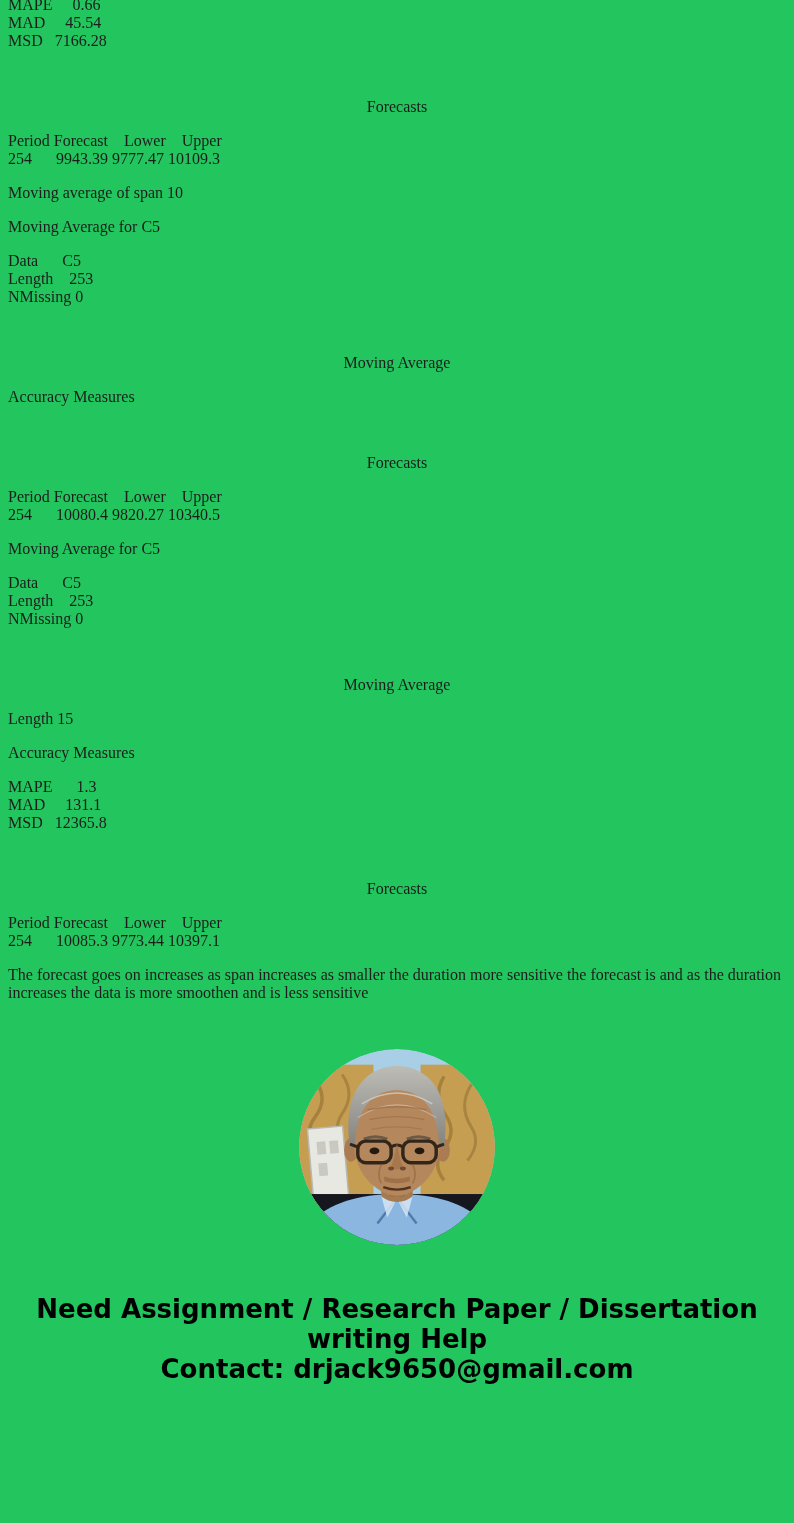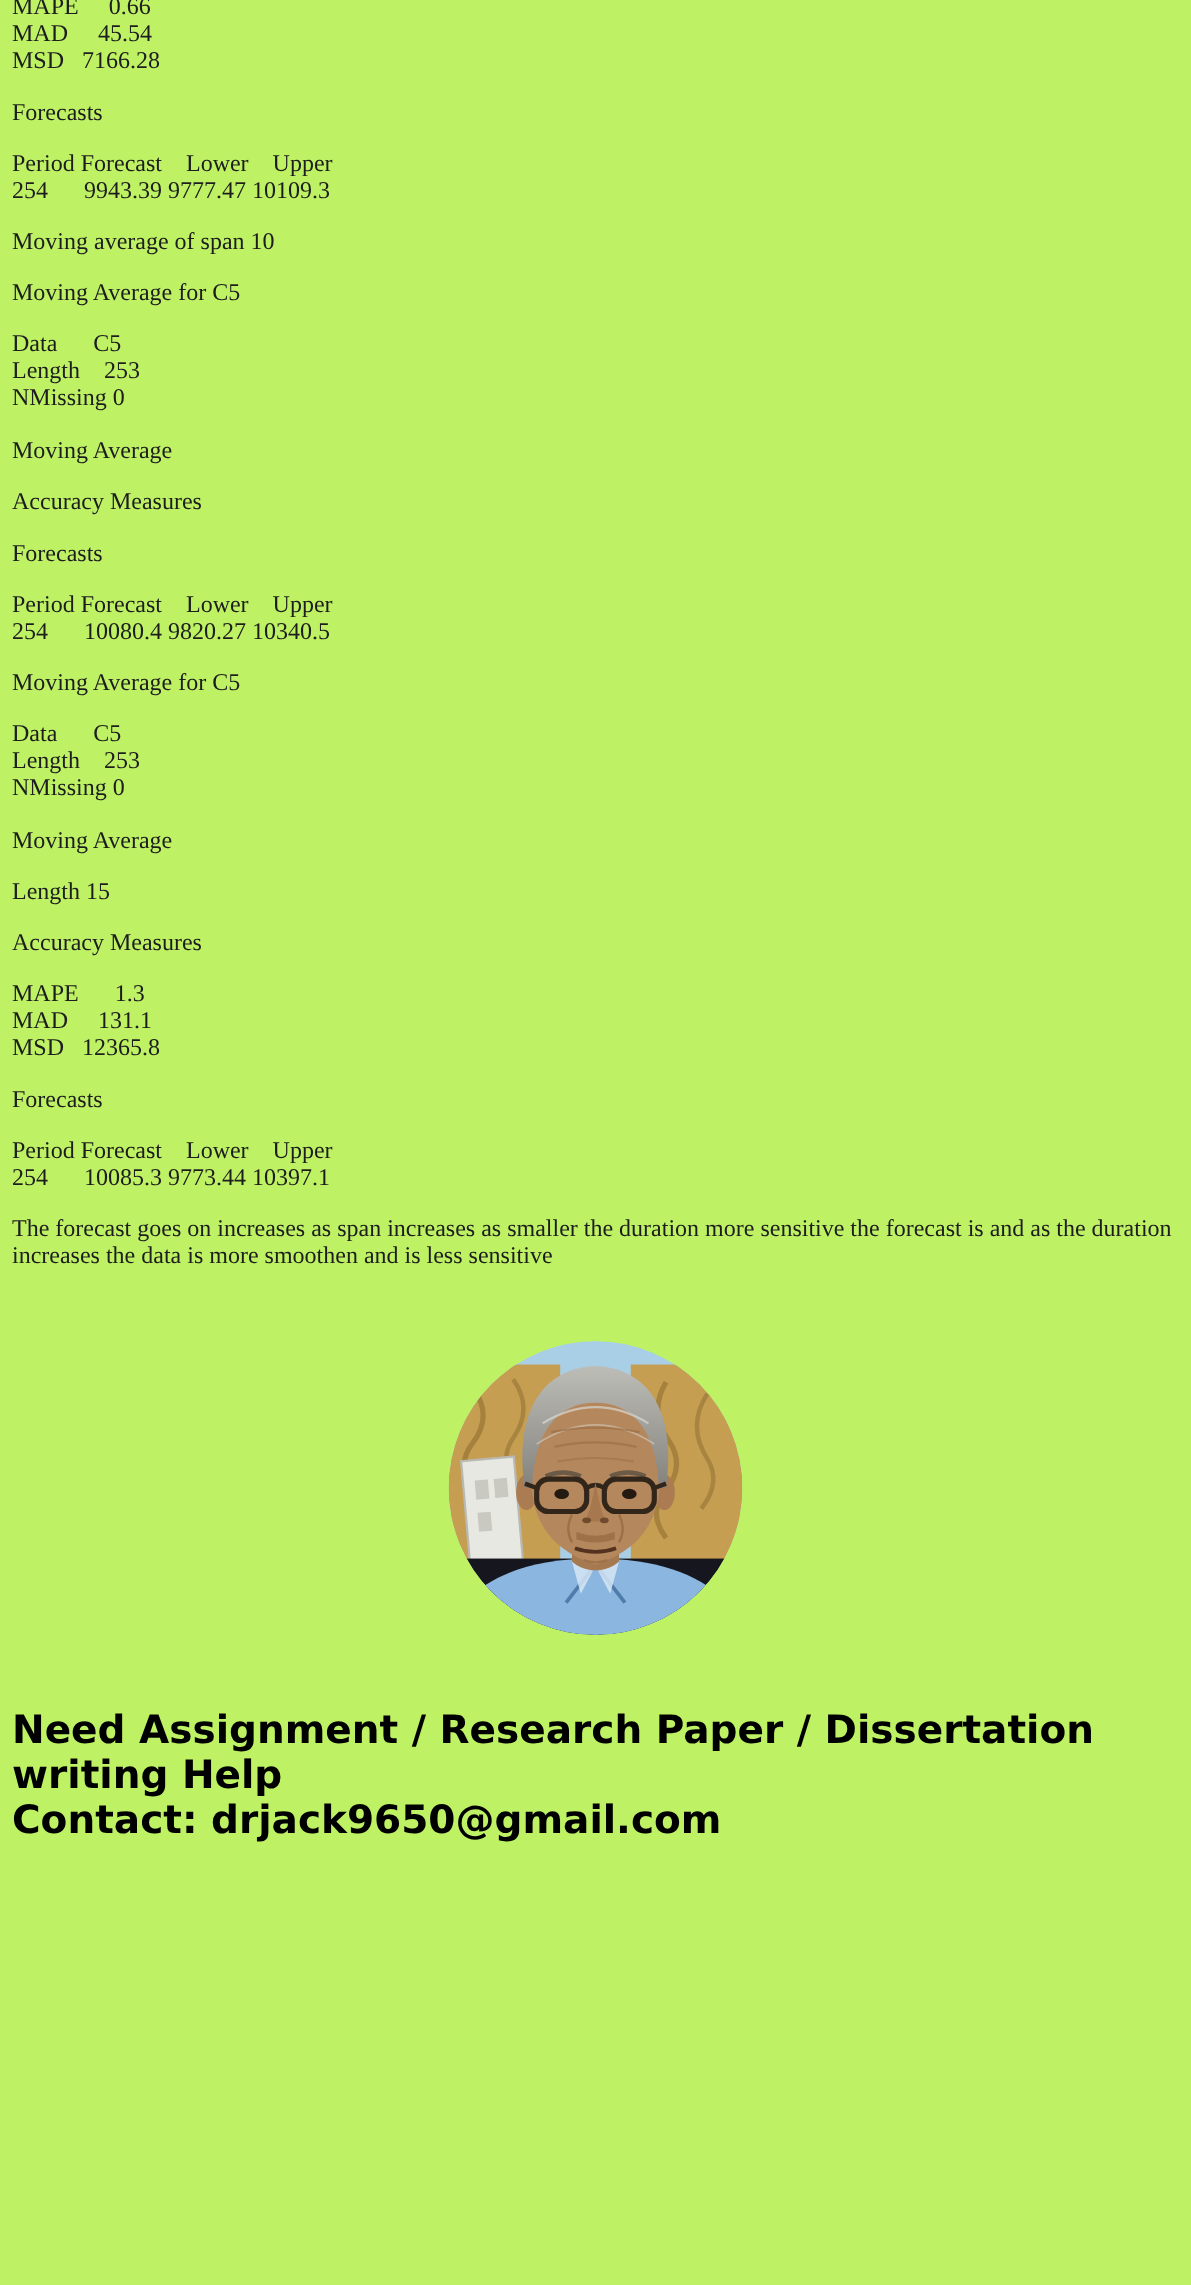--- a/index.html
+++ b/index.html
@@ -1,30 +1,30 @@
 <!DOCTYPE html>
 <html><head>
 <meta charset="utf-8">
 <style>
   html,body { margin:0; padding:0; background:#ffffff; }
   .page {
     position:relative; width:794px; height:1523px; margin:0 auto;
-    background:#bef264; overflow:hidden;
+    background:#22c55e; overflow:hidden;
     font-family:"Liberation Serif", serif;
     font-size:16px; line-height:18px; color:#1d1d1d;
   }
   .doc { padding:0 8px; margin-top:-4px; }
   .doc p { margin:16px 0; white-space:pre-wrap; }
   .doc p.first { margin-top:0; }
-  .doc p.gap { margin-top:17px; }
+  .doc p.gap { margin-top:48px;text-align:center; }
   .ln { white-space:pre-wrap; }
   .avatar { width:196px; height:196px; margin:47px auto 0; border-radius:50%; overflow:hidden; }
   .avatar svg { display:block; }
   .promo {
-    margin-top:49px; color:#000000;
+    margin-top:49px; text-align:center; color:#000000;
     font-family:"DejaVu Sans", sans-serif; font-weight:700;
     font-size:26px; line-height:30px;
   }
 </style>
 </head>
 <body>
 
 <div class="page">
   <div class="doc">
 

